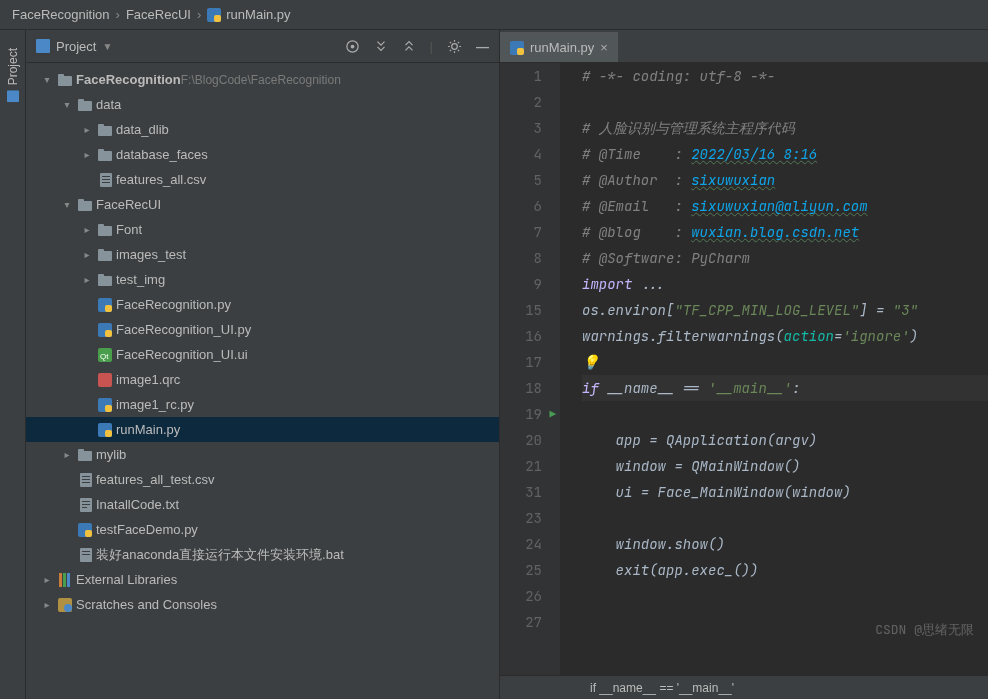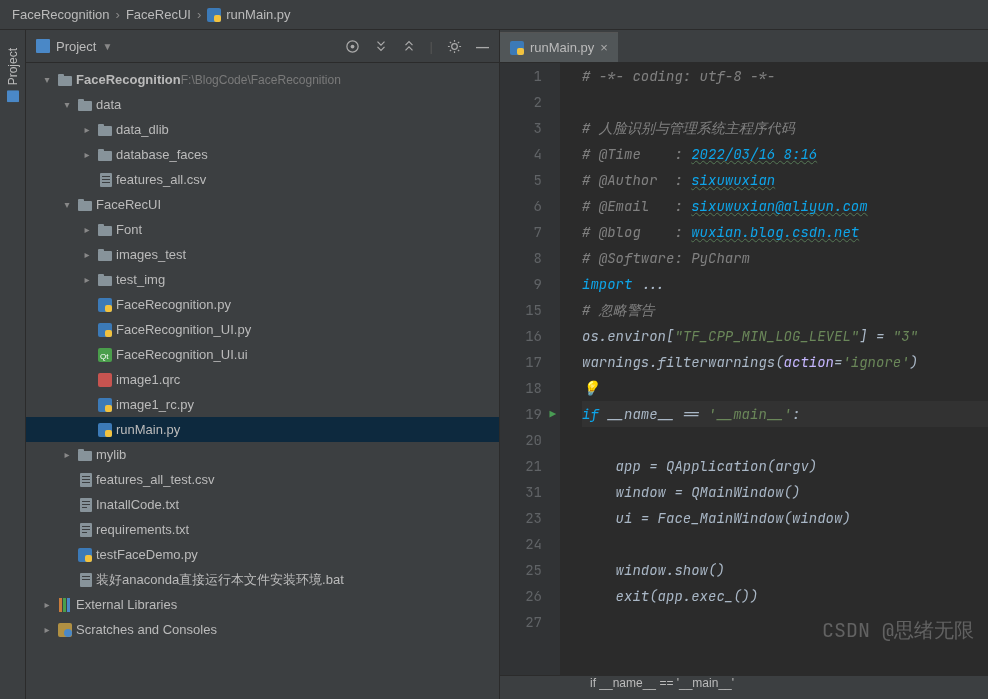--- a/index.html
+++ b/index.html
@@ -160,41 +160,41 @@
   font-size: 11px;
 }
 .code {
   flex: 1;
   padding-left: 22px;
   position: relative;
 }
 .code .line { height: 26px; white-space: pre; font-style: italic; }
 .line.hl { background: #323232; }
 .c-comment { color: #808080; }
-.c-kw { color: #0ea5e9; }
+.c-kw { color: #c4b5fd; }
 .c-str { color: #6a8759; }
 .c-def { color: #a9b7c6; }
 .c-link { color: #0ea5e9; text-decoration: underline wavy #557755 1px; text-decoration-skip-ink: none; }
 .bulb { color: #ffc66d; }
 .crumbbar {
   height: 24px;
   background: #3c3f41;
   border-top: 1px solid #2b2b2b;
   display: flex;
-  align-items: flex-start;
+  align-items: center;
   padding-left: 90px;
   font-size: 12px;
   color: #bbbbbb;
 }
 .watermark {
   position: absolute;
   right: 14px;
   bottom: 32px;
   color: rgba(200,200,200,0.35);
-  font-size: 20px;
+  font-size: 13px;
   pointer-events: none;
 }
 svg { display: block; }
 </style>
 </head>
 <body>
 
 <div class="breadcrumb">
   <span>FaceRecognition</span>
   <span class="sep">›</span>
@@ -436,32 +436,20 @@
         <span class="arrow empty">▸</span>
         <span class="icon">
             <svg width="12" height="14">
               <rect width="12" height="14" fill="#87939a" rx="1"></rect>
               <rect x="2" y="3" width="8" height="1" fill="#3c3f41"></rect>
               <rect x="2" y="6" width="8" height="1" fill="#3c3f41"></rect>
               <rect x="2" y="9" width="5" height="1" fill="#3c3f41"></rect>
             </svg>
           </span>
         <span class="label">InatallCode.txt</span>
-      </div>
-      <div class="tree-row indent-1">
-        <span class="arrow empty">▸</span>
-        <span class="icon">
-            <svg width="12" height="14">
-              <rect width="12" height="14" fill="#87939a" rx="1"></rect>
-              <rect x="2" y="3" width="8" height="1" fill="#3c3f41"></rect>
-              <rect x="2" y="6" width="8" height="1" fill="#3c3f41"></rect>
-              <rect x="2" y="9" width="5" height="1" fill="#3c3f41"></rect>
-            </svg>
-          </span>
-        <span class="label">requirements.txt</span>
       </div>
       <div class="tree-row indent-1">
         <span class="arrow empty">▸</span>
         <span class="icon">
             <svg width="14" height="14">
               <rect width="14" height="14" fill="#3c7ab7" rx="2"></rect>
               <rect x="7" y="7" width="7" height="7" fill="#f2c23e" rx="2"></rect>
             </svg>
           </span>
         <span class="label">testFaceDemo.py</span>
@@ -542,23 +530,22 @@
       <div class="code">
         <div class="line"><span class="c-comment"># -*- coding: utf-8 -*-</span></div>
         <div class="line"></div>
         <div class="line"><span class="c-comment"># 人脸识别与管理系统主程序代码</span></div>
         <div class="line"><span class="c-comment"># @Time    : </span><span class="c-link">2022/03/16 8:16</span></div>
         <div class="line"><span class="c-comment"># @Author  : </span><span class="c-link">sixuwuxian</span></div>
         <div class="line"><span class="c-comment"># @Email   : </span><span class="c-link">sixuwuxian@aliyun.com</span></div>
         <div class="line"><span class="c-comment"># @blog    : </span><span class="c-link">wuxian.blog.csdn.net</span></div>
         <div class="line"><span class="c-comment"># @Software: PyCharm</span></div>
         <div class="line"><span class="c-kw">import</span><span class="c-def"> ...</span></div>
-        <div class="line"><span class="c-comment"># 忽略警告</span></div>
         <div class="line"><span class="c-def">os.environ[</span><span class="c-str">"TF_CPP_MIN_LOG_LEVEL"</span><span class="c-def">] = </span><span class="c-str">"3"</span></div>
-        <div class="line"><span class="c-def">warnings.filterwarnings(</span><span style="color:#c4b5fd">action</span><span class="c-def">=</span><span class="c-str">'ignore'</span><span class="c-def">)</span></div>
+        <div class="line"><span class="c-def">warnings.filterwarnings(</span><span style="color:#14b8a6">action</span><span class="c-def">=</span><span class="c-str">'ignore'</span><span class="c-def">)</span></div>
         <div class="line"><span class="bulb">💡</span></div>
         <div class="line hl"><span class="c-kw">if</span><span class="c-def"> __name__ == </span><span class="c-str">'__main__'</span><span class="c-def">:</span></div>
         <div class="line"></div>
         <div class="line"><span class="c-def">    app = QApplication(argv)</span></div>
         <div class="line"><span class="c-def">    window = QMainWindow()</span></div>
         <div class="line"><span class="c-def">    ui = Face_MainWindow(window)</span></div>
         <div class="line"></div>
         <div class="line"><span class="c-def">    window.show()</span></div>
         <div class="line"><span class="c-def">    exit(app.exec_())</span></div>
         <div class="line"></div>

